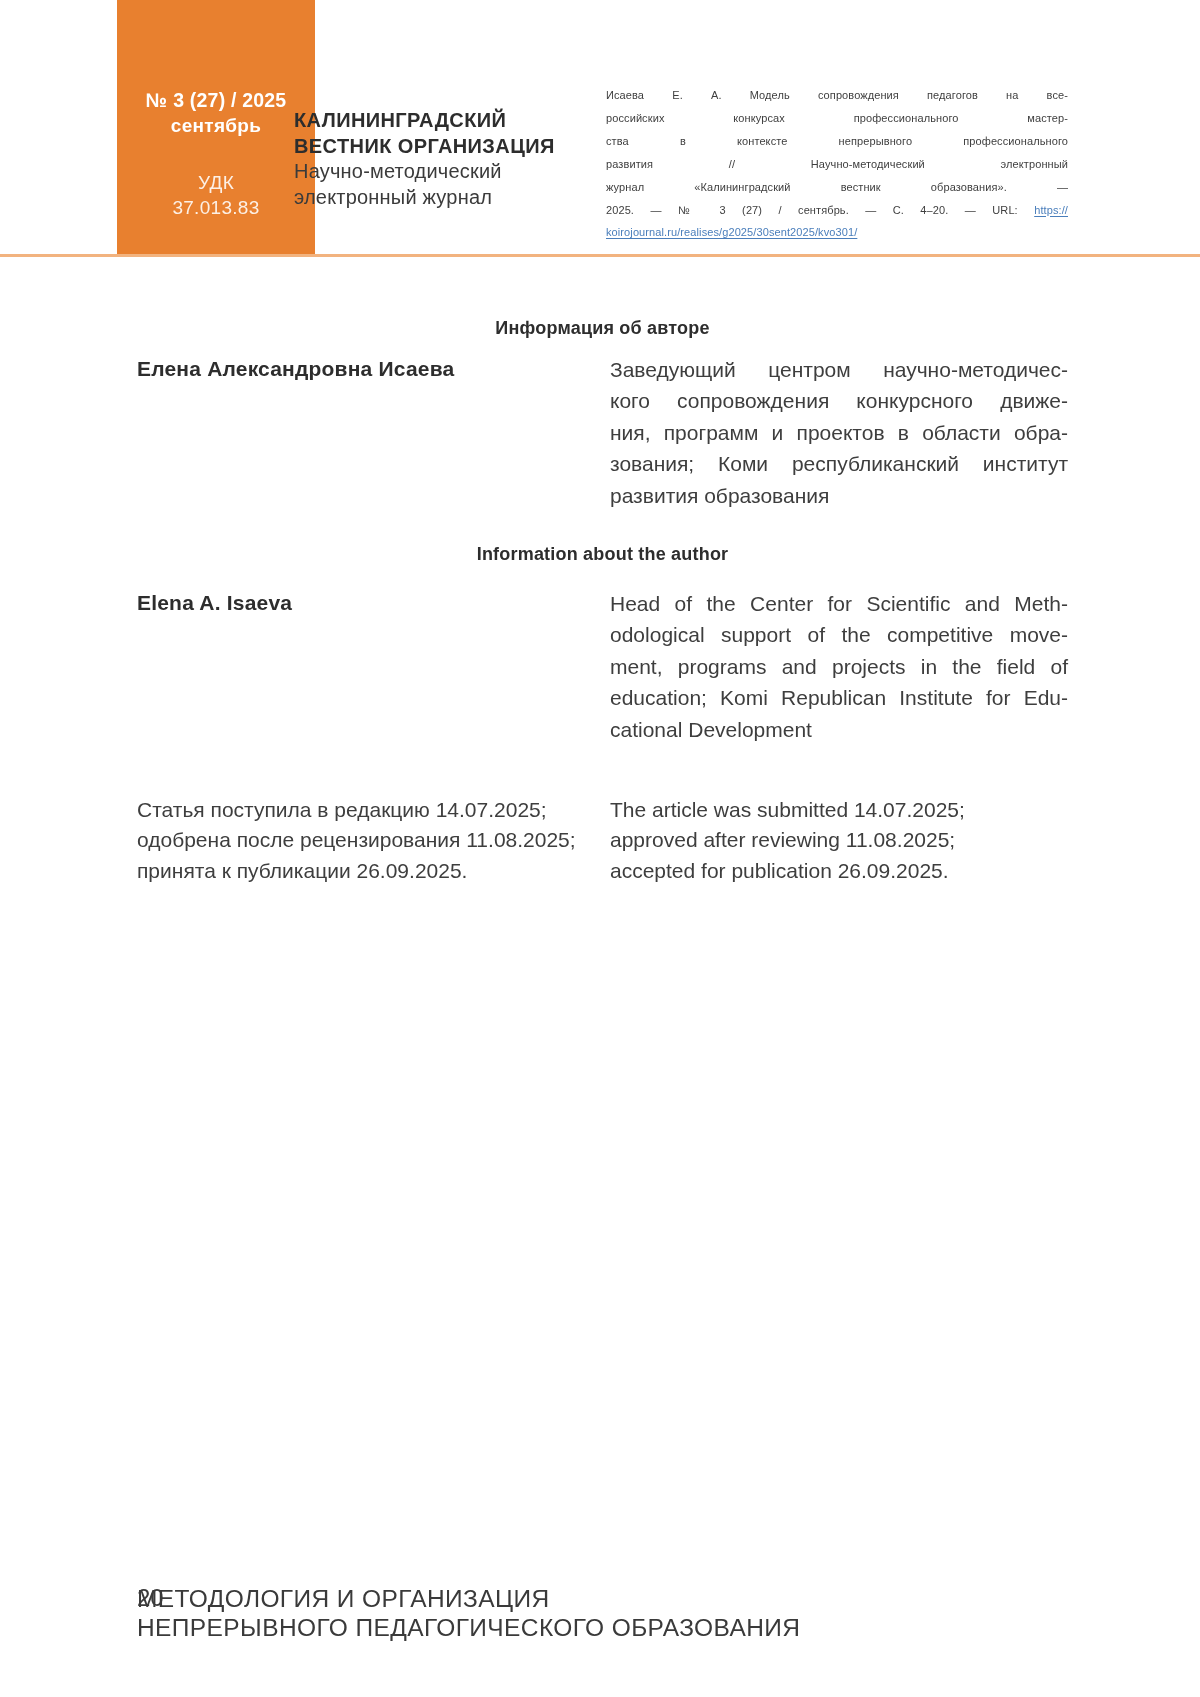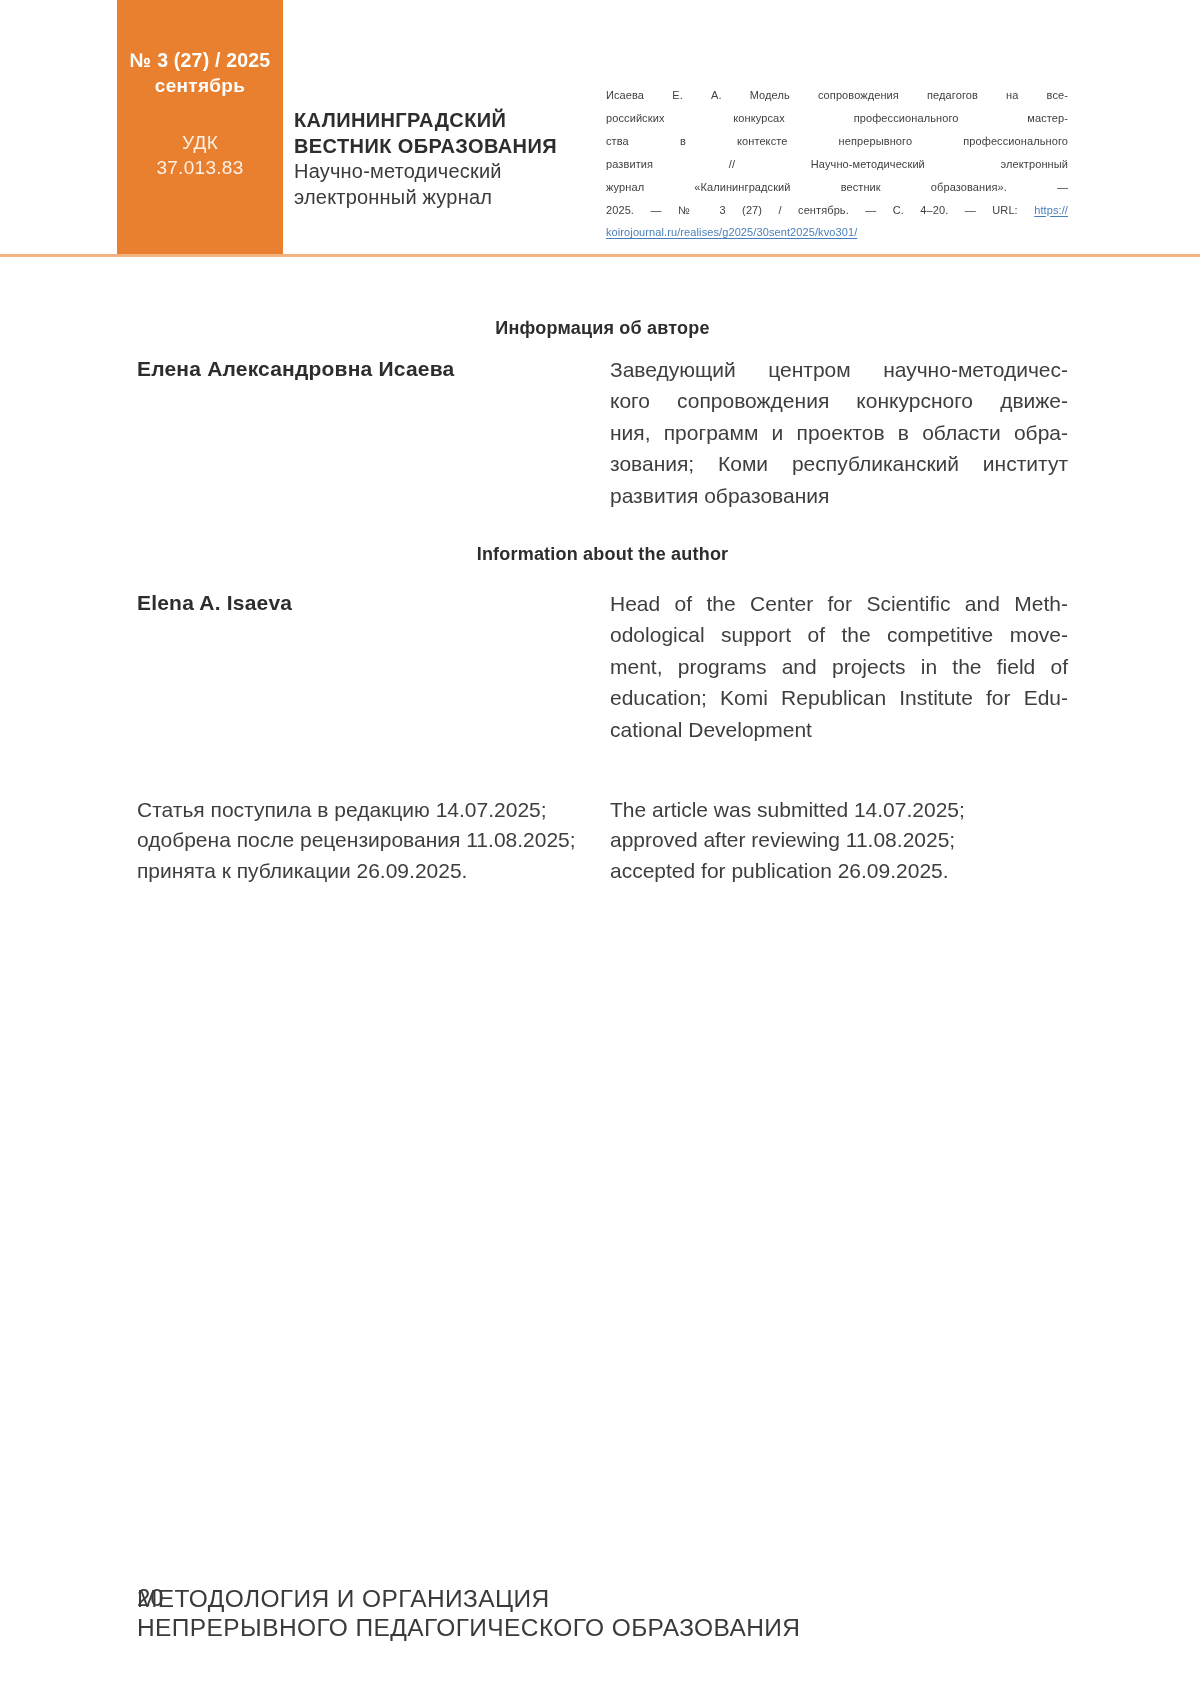--- a/index.html
+++ b/index.html
@@ -9,22 +9,22 @@
     --ink:#333333;
     --ink-soft:#3E3E3E;
     --ink-head:#2D2D2D;
   }
   *{margin:0;padding:0;box-sizing:border-box;}
   html,body{background:#ffffff;}
   body{font-family:"Liberation Sans","DejaVu Sans",sans-serif;color:var(--ink);}
   .page{position:relative;width:1200px;height:1697px;background:#ffffff;margin:0 auto;overflow:hidden;}
 
   
-  .issue-box{position:absolute;left:117px;top:0;width:166px;height:256px;background:var(--orange);
-    display:flex;flex-direction:column;align-items:center;text-align:center;padding-top:48px;}
+  .issue-box{position:absolute;left:117px;top:0;width:198px;height:256px;background:var(--orange);
+    display:flex;flex-direction:column;align-items:center;text-align:center;padding-top:88px;}
   .issue-number{color:#ffffff;font-size:19.5px;font-weight:600;line-height:25px;letter-spacing:.2px;white-space:nowrap;}
   .issue-month{color:#ffffff;font-size:19px;font-weight:600;line-height:25px;letter-spacing:.3px;}
   .udk{margin-top:32px;color:rgba(255,255,255,.88);font-size:19px;font-weight:400;line-height:25px;letter-spacing:.3px;}
 
   
   .journal-title-block{position:absolute;left:294px;top:88px;margin-top:20px;}
   .jt-bold{font-size:20px;font-weight:700;line-height:25.5px;color:var(--ink-head);letter-spacing:.4px;white-space:nowrap;}
   .jt-sub{font-size:20px;font-weight:400;line-height:25.5px;color:#3B3B3B;letter-spacing:.2px;white-space:nowrap;}
 
   
@@ -71,21 +71,21 @@
     <div class="issue-number">№ 3 (27) / 2025</div>
     <div class="issue-month">сентябрь</div>
     <div class="udk">
       <div>УДК</div>
       <div>37.013.83</div>
     </div>
   </div>
 
   <div class="journal-title-block">
     <div class="jt-bold">КАЛИНИНГРАДСКИЙ</div>
-    <div class="jt-bold">ВЕСТНИК ОБРАЗОВАНИЯ</div>
+    <div class="jt-bold">ВЕСТНИК ОРГАНИЗАЦИЯ</div>
     <div class="jt-sub">Научно-методический</div>
     <div class="jt-sub">электронный журнал</div>
   </div>
 
   <div class="citation">
       <div class="tline just"><span>Исаева Е. А. Модель сопровождения педагогов на все-</span></div>
       <div class="tline just"><span>российских конкурсах профессионального мастер-</span></div>
       <div class="tline just"><span>ства в контексте непрерывного профессионального</span></div>
       <div class="tline just"><span>развития // Научно-методический электронный</span></div>
       <div class="tline just"><span>журнал «Калининградский вестник образования». —</span></div>

